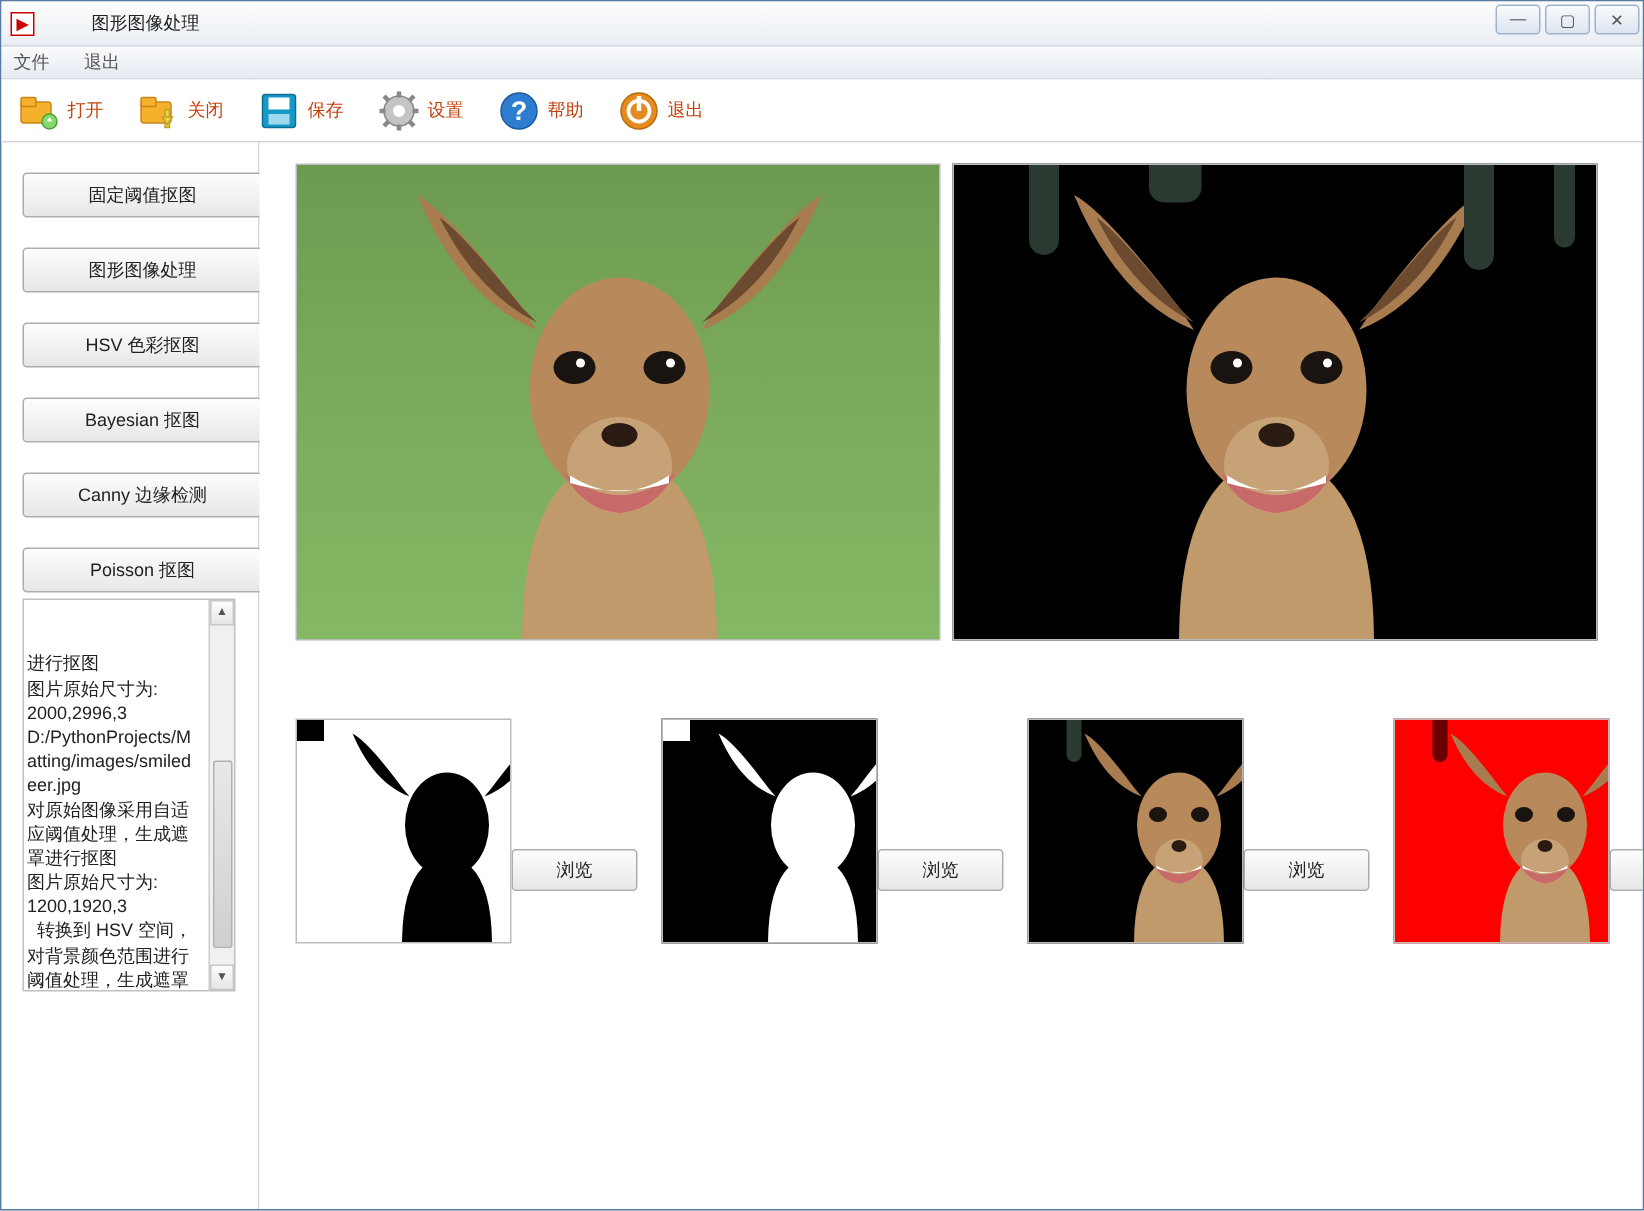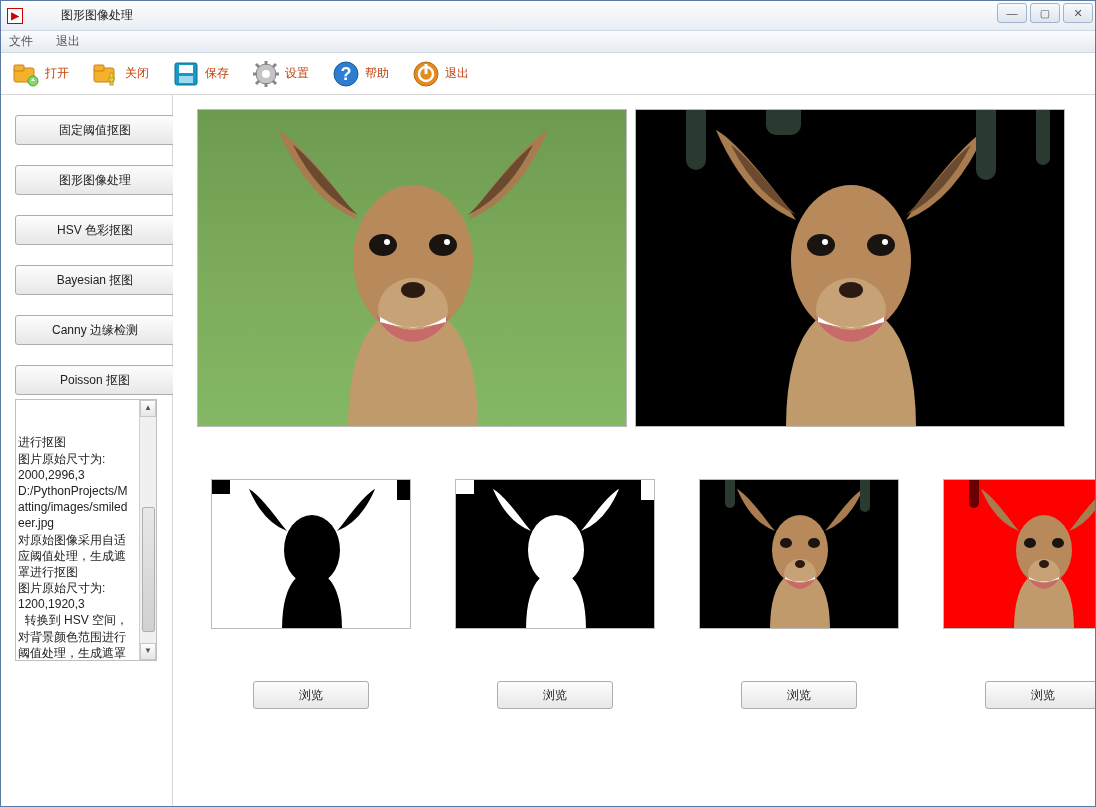--- a/index.html
+++ b/index.html
@@ -189,21 +189,21 @@
     overflow: hidden;
   }
   .thumb-row {
     margin-top: 52px;
     display: flex;
     gap: 16px;
   }
   .thumb-cell {
     width: 228px;
     display: flex;
-    flex-direction: column;
+    flex-direction: row;
     align-items: center;
   }
   .small-img {
     width: 200px;
     height: 150px;
     border: 1px solid #bbb;
     position: relative;
     overflow: hidden;
     background: #000;
   }

